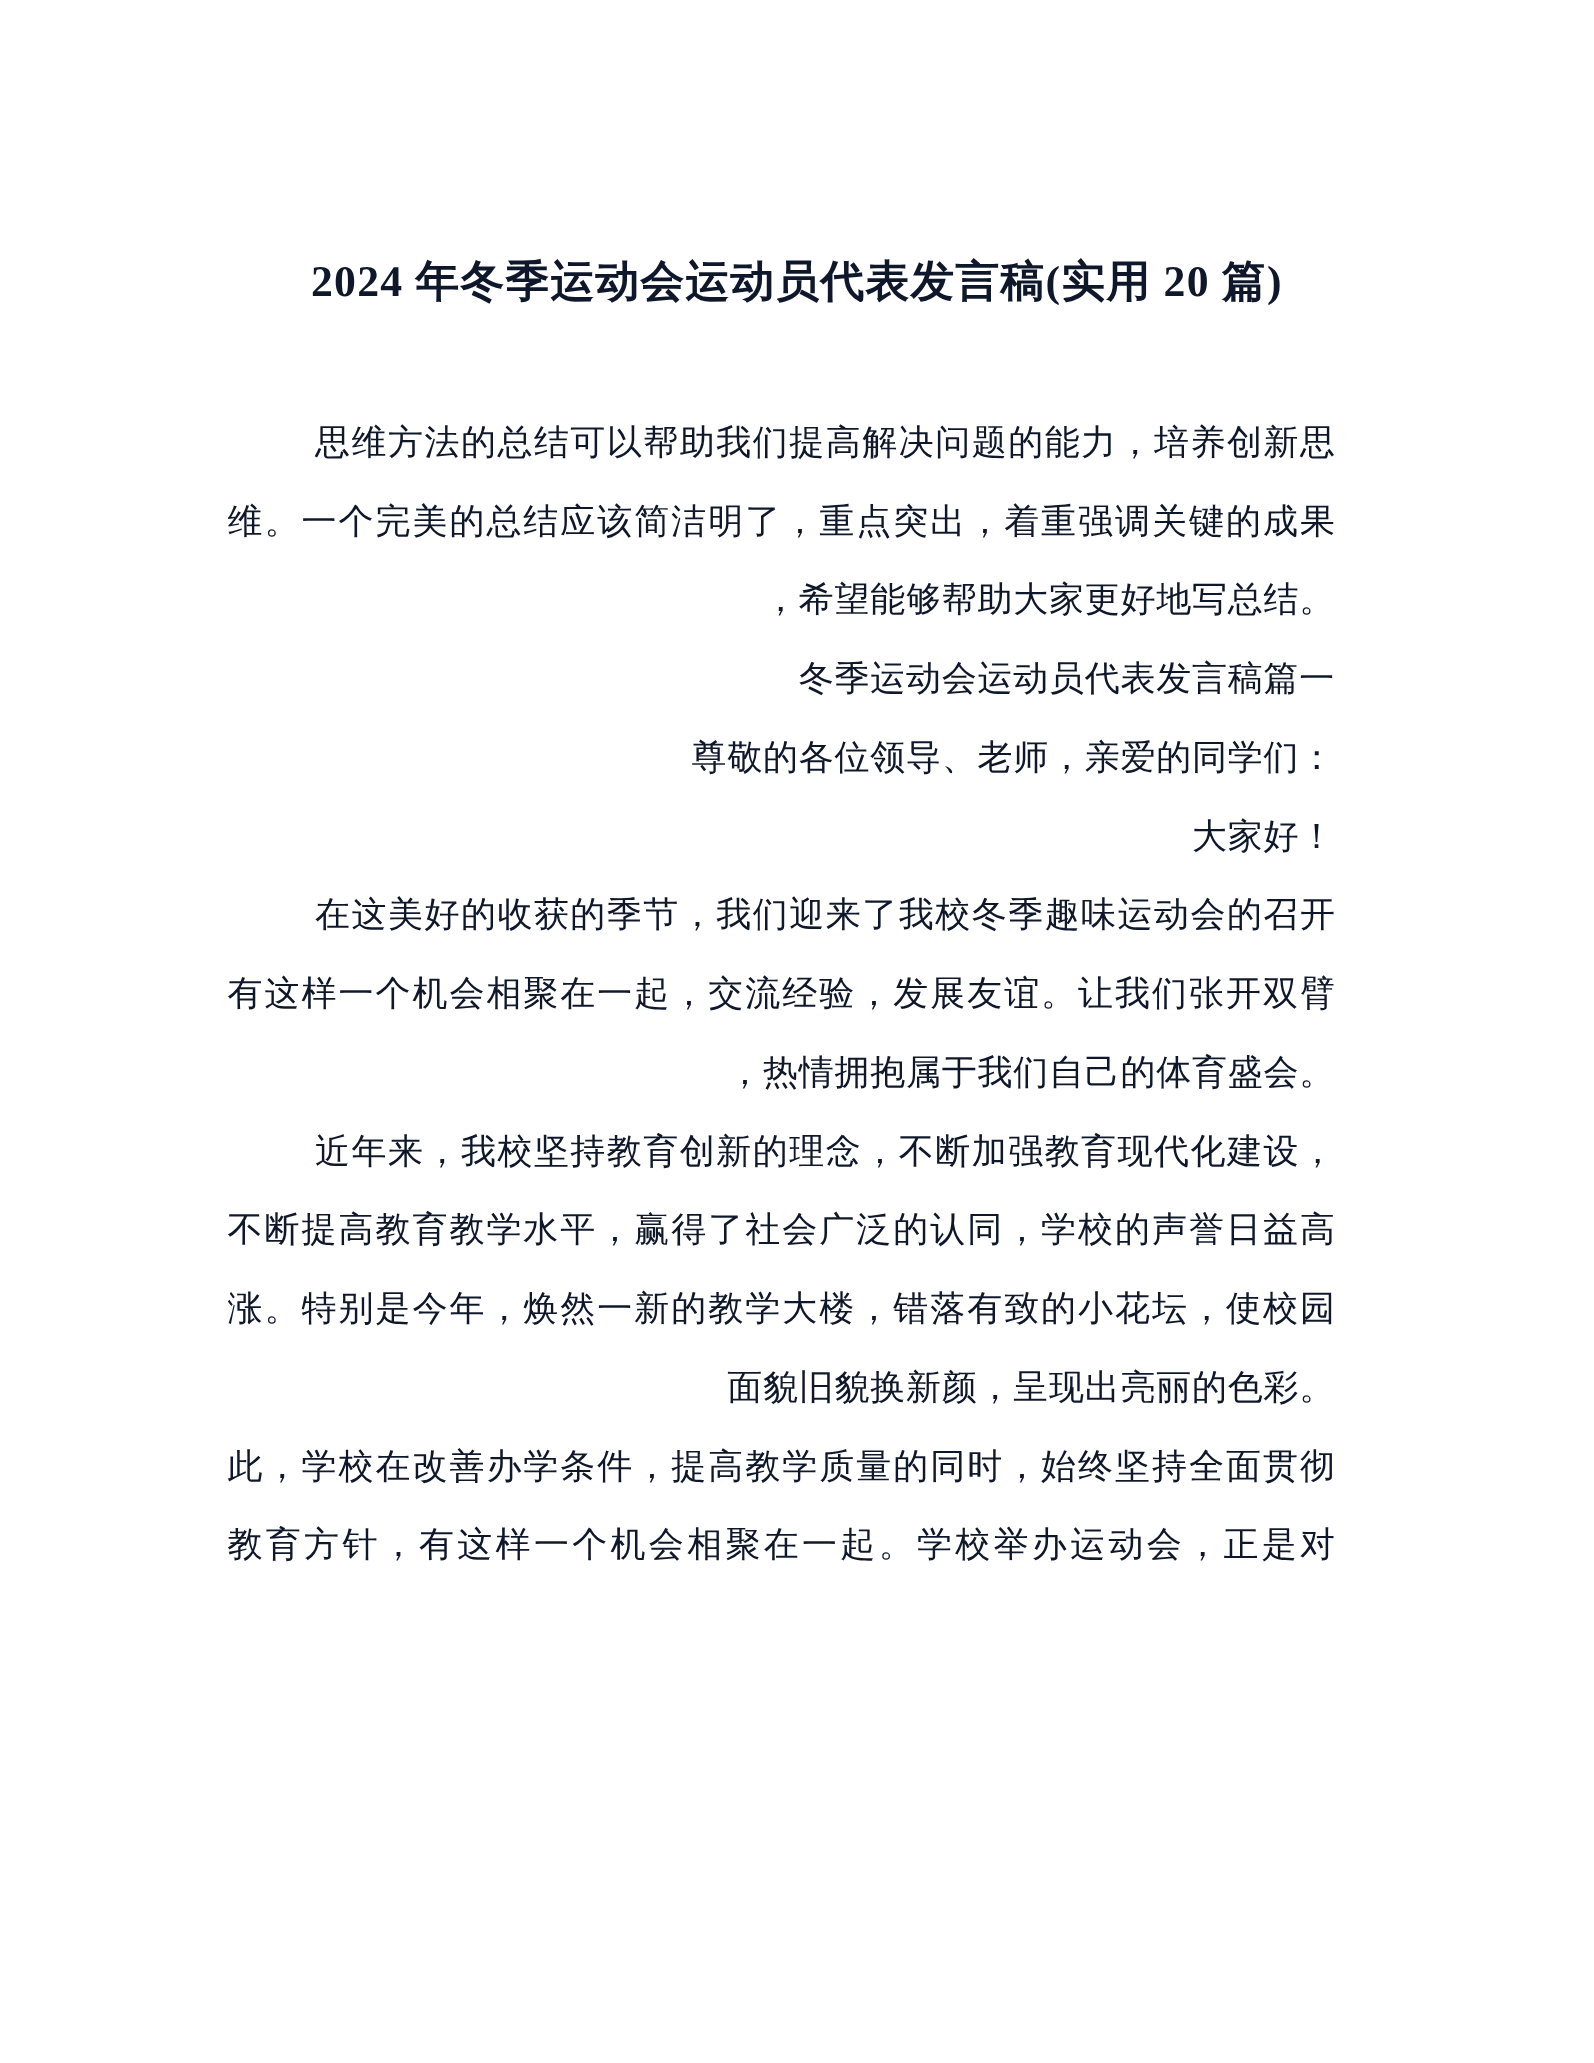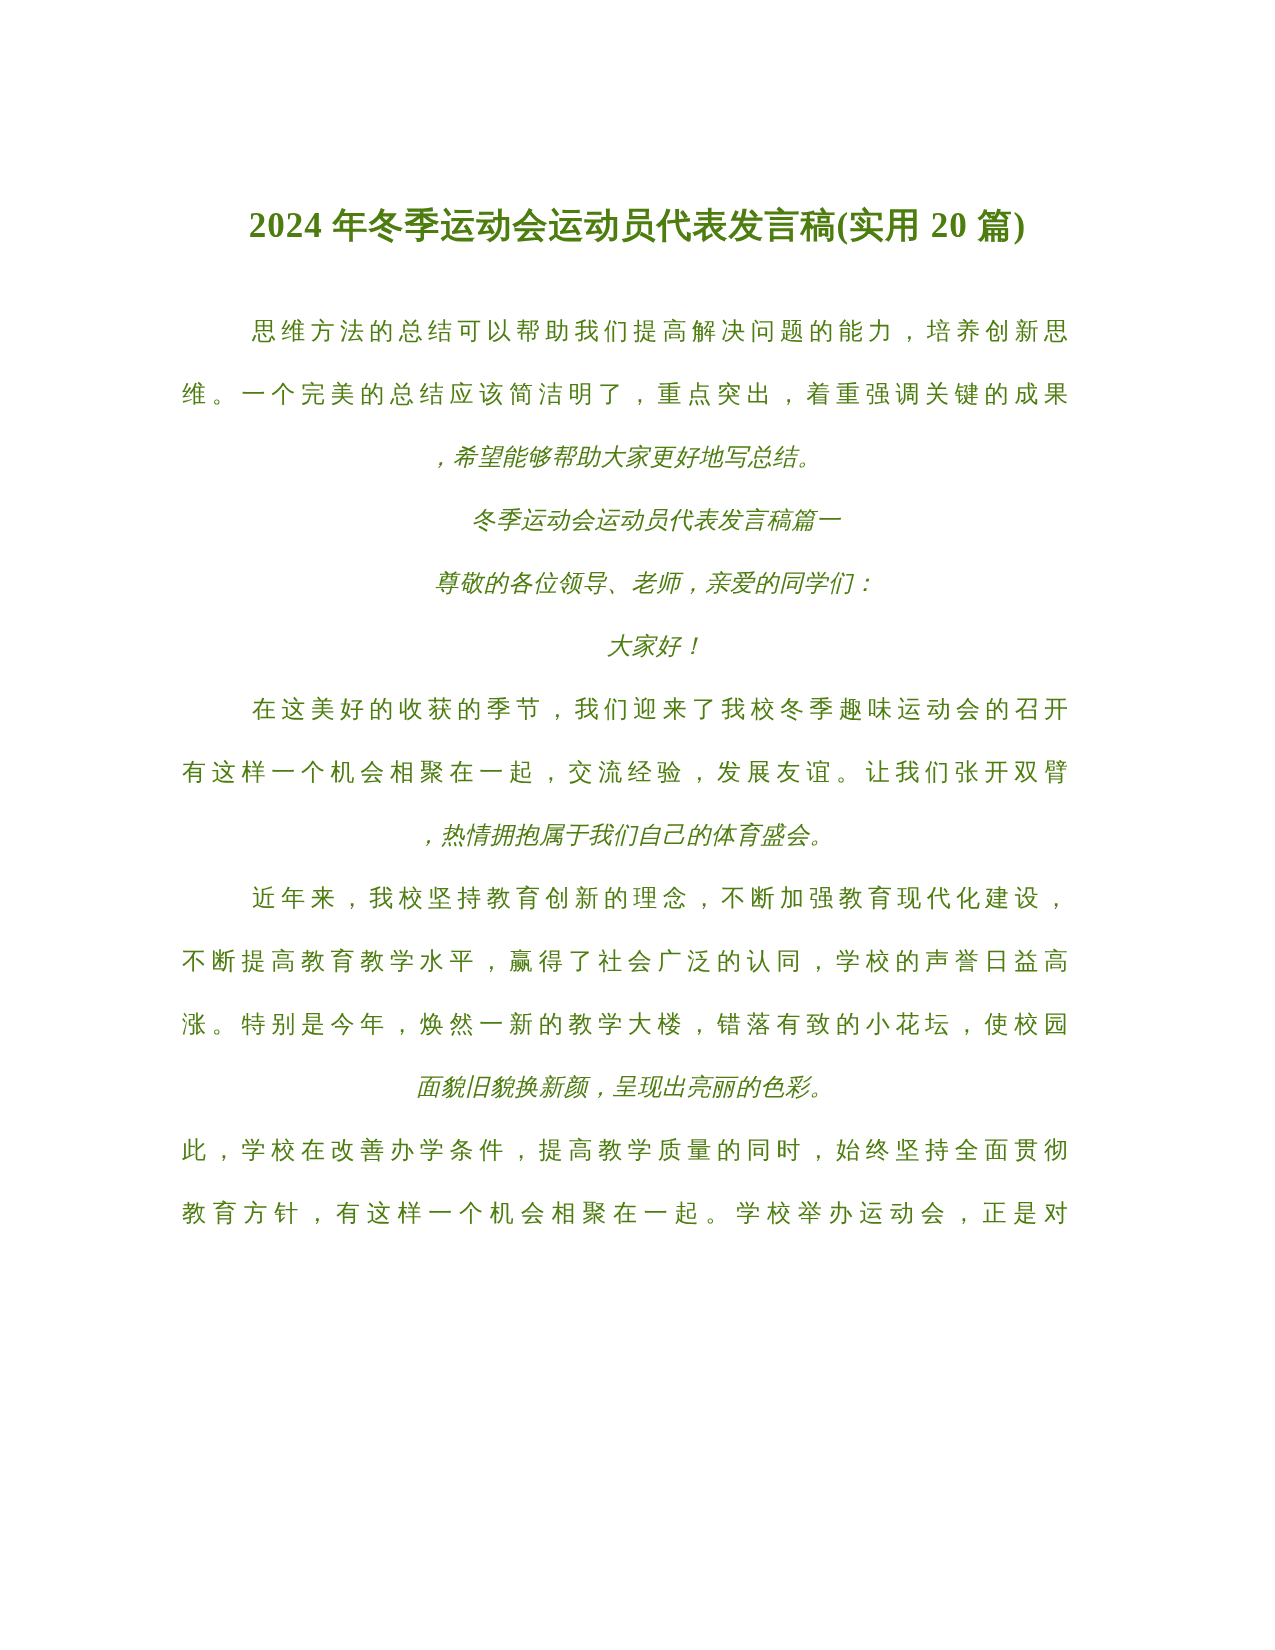--- a/index.html
+++ b/index.html
@@ -5,59 +5,58 @@
   html, body {
     margin: 0;
     padding: 0;
     background: #ffffff;
   }
   .page {
     position: relative;
     width: 1275px;
     height: 1650px;
     background: #ffffff;
-    color: #4d7c0f;
+    color: #0f172a;
     font-family: "Liberation Serif", "DejaVu Serif", serif;
     overflow: hidden;
   }
   .doc-title {
     position: absolute;
     top: 202px;
     left: 0;
     width: 100%;
     margin: 0;
     text-align: center;
     font-size: 35px;
     line-height: 48px;
     font-weight: bold;
     letter-spacing: 1px;
   }
   .doc-body {
     position: absolute;
-    top: 300px;
+    top: 323px;
     left: 182px;
     width: 886px;
-    font-size: 24px;
+    font-size: 28px;
     line-height: 63px;
   }
   .line {
     height: 63px;
     overflow: hidden;
   }
   
   .fill {
     text-align: justify;
     text-align-last: justify;
     text-justify: inter-character;
   }
   
   .rag {
-    text-align: center;
+    text-align: right;
     letter-spacing: 0.6px;
-    font-style: italic;
   }
   
   .indent   { padding-left: 62px; }
   .indent-j { padding-left: 70px; }
 </style>
 </head>
 <body>
 
 <div class="page">
   <h1 class="doc-title">2024 年冬季运动会运动员代表发言稿(实用 20 篇)</h1>

